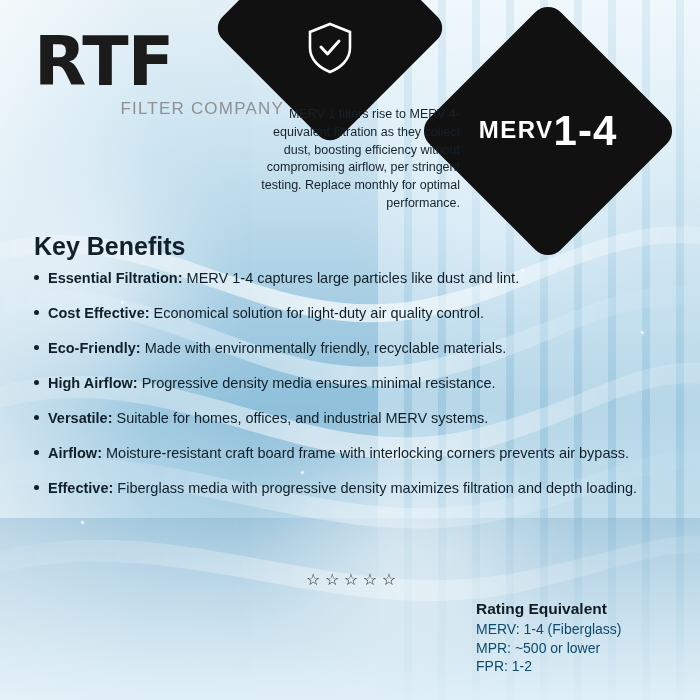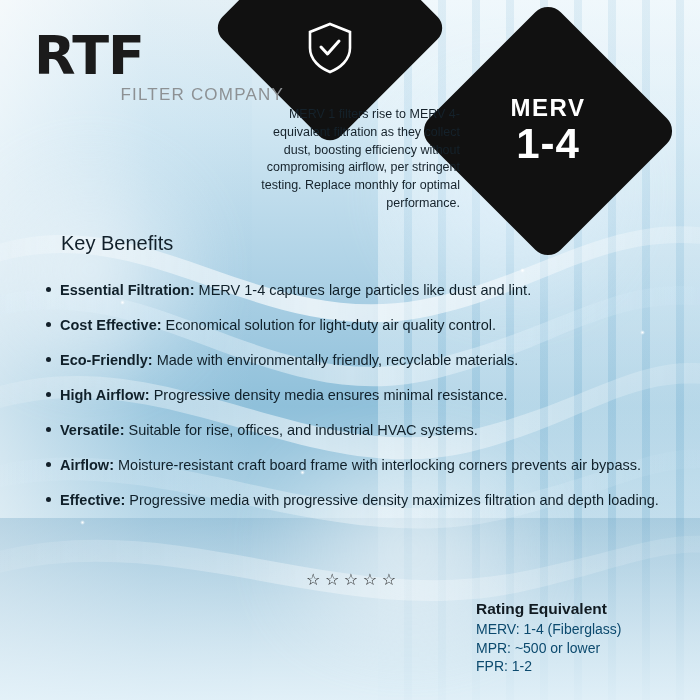--- a/index.html
+++ b/index.html
@@ -96,21 +96,21 @@
     height: 186px;
     border-radius: 18px;
   }
   .merv-inner {
     position: absolute;
     left: 455px;
     top: 38px;
     width: 186px;
     height: 186px;
     display: flex;
-    flex-direction: column;
+    flex-direction: row;
     align-items: center;
     justify-content: center;
     color: #ffffff;
     pointer-events: none;
   }
   .merv-label {
     font-size: 24px;
     font-weight: bold;
     letter-spacing: 1.5px;
     line-height: 1;
@@ -134,21 +134,21 @@
 
   
   .logo-block {
     position: absolute;
     left: 34px;
     top: 30px;
     width: 250px;
   }
   .logo-rtf {
     font-family: "DejaVu Sans", sans-serif;
-    font-size: 54px;
+    font-size: 68px;
     font-weight: bold;
     color: #1b1b1b;
     letter-spacing: -1px;
     line-height: 0.95;
   }
   .logo-sub {
     font-size: 17px;
     font-weight: normal;
     letter-spacing: 1.2px;
     color: #8d9194;
@@ -166,31 +166,30 @@
     font-size: 12.5px;
     line-height: 1.42;
     color: #15222b;
   }
 
   
   .benefits-title {
     position: absolute;
     left: 34px;
     top: 232px;
-    font-size: 20px;
-    font-weight: normal;
+    font-size: 25px;
+    font-weight: bold;
     color: #12202a;
-    margin-left: 27px;
   }
   .benefits-list {
     position: absolute;
     left: 32px;
     top: 268px;
     width: 632px;
-    margin: 12px;
+    margin: 0;
     padding: 0;
     list-style: none;
   }
   .benefit-item {
     position: relative;
     padding-left: 16px;
     margin-bottom: 14px;
     font-size: 14.5px;
     line-height: 1.45;
     color: #10202a;
@@ -315,29 +314,29 @@
     <li class="benefit-item">
       <span class="dot"></span>
       <b>Eco-Friendly:</b><span> Made with environmentally friendly, recyclable materials.</span>
     </li>
     <li class="benefit-item">
       <span class="dot"></span>
       <b>High Airflow:</b><span> Progressive density media ensures minimal resistance.</span>
     </li>
     <li class="benefit-item">
       <span class="dot"></span>
-      <b>Versatile:</b><span> Suitable for rise, offices, and industrial HVAC systems.</span>
+      <b>Versatile:</b><span> Suitable for homes, offices, and industrial MERV systems.</span>
     </li>
     <li class="benefit-item">
       <span class="dot"></span>
       <b>Airflow:</b><span> Moisture-resistant craft board frame with interlocking corners prevents air bypass.</span>
     </li>
     <li class="benefit-item">
       <span class="dot"></span>
-      <b>Effective:</b><span> Progressive media with progressive density maximizes filtration and depth loading.</span>
+      <b>Effective:</b><span> Fiberglass media with progressive density maximizes filtration and depth loading.</span>
     </li>
   </ul>
 
   <div class="stars">
     <span>☆</span>
     <span>☆</span>
     <span>☆</span>
     <span>☆</span>
     <span>☆</span>
   </div>

